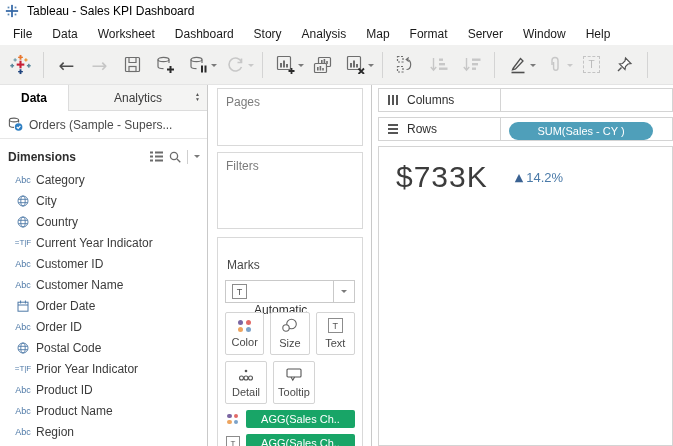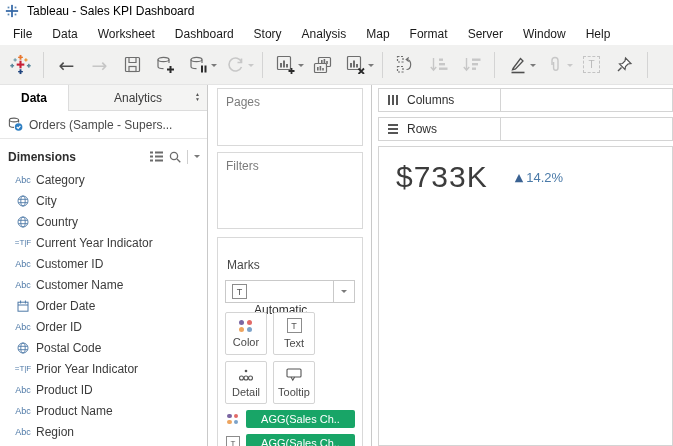--- a/index.html
+++ b/index.html
@@ -69,21 +69,21 @@
   .cdots i:nth-child(3){background:#eda45f;}
   .cdots i:nth-child(4){background:#7ba2c9;}
   .cdots.sm{grid-template-columns:5px 5px;grid-gap:1.5px;}
   .cdots.sm i{width:4.5px;height:4.5px;}
   .pill-row{display:flex;align-items:center;gap:5px;margin-top:6px;}
   .pill-row .picn{width:16px;flex:none;display:flex;justify-content:center;}
   .pill{flex:1;height:18px;border-radius:2px;background:#18a567;color:#fff;font-size:11px;display:flex;align-items:center;justify-content:center;white-space:nowrap;overflow:hidden;}
 
   
   .right-region{flex:1;position:relative;padding:3px 0 0 6px;box-sizing:border-box;}
-  .shelf{height:24px;border:1px solid #d4d4d4;background:#fff;display:flex;align-items:flex-start;margin-bottom:5px;box-sizing:border-box;}
+  .shelf{height:24px;border:1px solid #d4d4d4;background:#fff;display:flex;align-items:flex-end;margin-bottom:5px;box-sizing:border-box;}
   .shelf-label{width:122px;flex:none;height:100%;display:flex;align-items:center;gap:9px;padding-left:9px;border-right:1px solid #d4d4d4;box-sizing:border-box;color:#2f2f2f;}
   .vbars{display:flex;gap:2px;}
   .vbars i{width:2px;height:10px;background:#555;}
   .hbars{display:flex;flex-direction:column;gap:2px;}
   .hbars i{width:10px;height:2px;background:#555;}
   .rpill{margin-left:8px;width:144px;height:18px;border-radius:9px;background:#4f9fba;color:#fff;font-size:11px;display:flex;align-items:center;justify-content:center;margin-top:36px;}
   .view{position:absolute;top:61px;left:6px;right:0;bottom:0;border:1px solid #d4d4d4;background:#fff;padding:13px 0 0 17px;box-sizing:border-box;}
   .kpi-row{display:flex;align-items:flex-start;}
   .kpi-value{font-size:30px;color:#3c3c3c;letter-spacing:1px;line-height:34px;}
   .kpi-delta{display:flex;align-items:center;margin:10px 0 0 27px;}
@@ -413,20 +413,29 @@
           <div class="mbtn">
             <span class="cdots">
                 <i></i>
                 <i></i>
                 <i></i>
                 <i></i>
               </span>
             <span class="mbtn-label">Color</span>
           </div>
           <div class="mbtn">
+            <span>
+              <svg width="17" height="15" viewBox="0 0 17 15" fill="none" stroke="#666" stroke-width="1.1">
+                <circle cx="10.5" cy="6" r="4.8"></circle>
+                  <circle cx="5" cy="10" r="3.2" fill="#fff"></circle>
+              </svg>
+            </span>
+            <span class="mbtn-label">Size</span>
+          </div>
+          <div class="mbtn">
             <span class="ticon">T</span>
             <span class="mbtn-label">Text</span>
           </div>
         </div>
         <div class="mbtn-row second">
           <div class="mbtn">
             <span>
               <svg width="16" height="14" viewBox="0 0 16 14">
                 <circle cx="8" cy="3" r="1.3" fill="#555"></circle>
                 <circle cx="3.5" cy="10" r="2" fill="none" stroke="#555" stroke-width="1.1"></circle>

